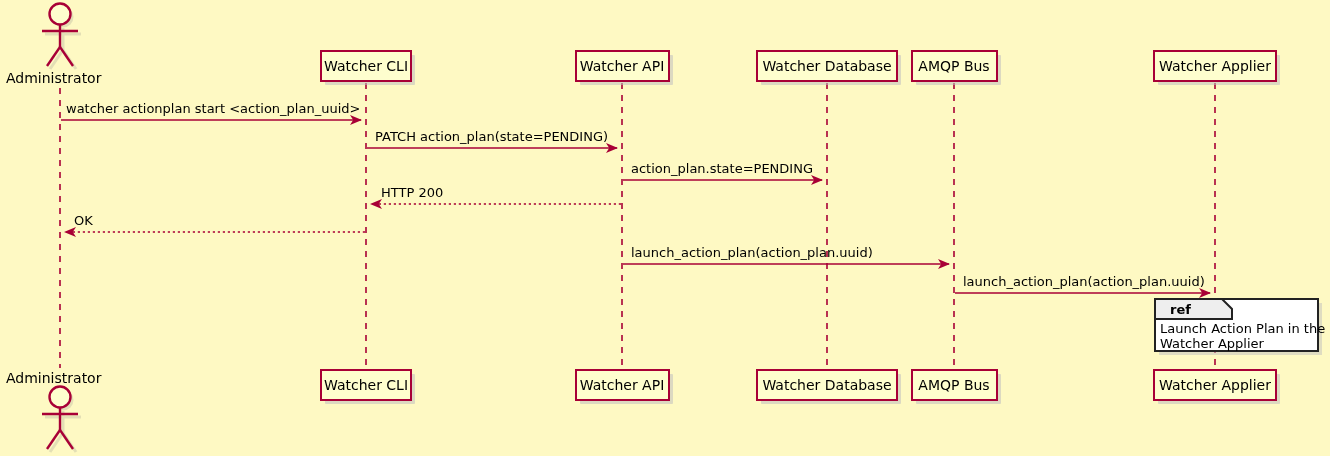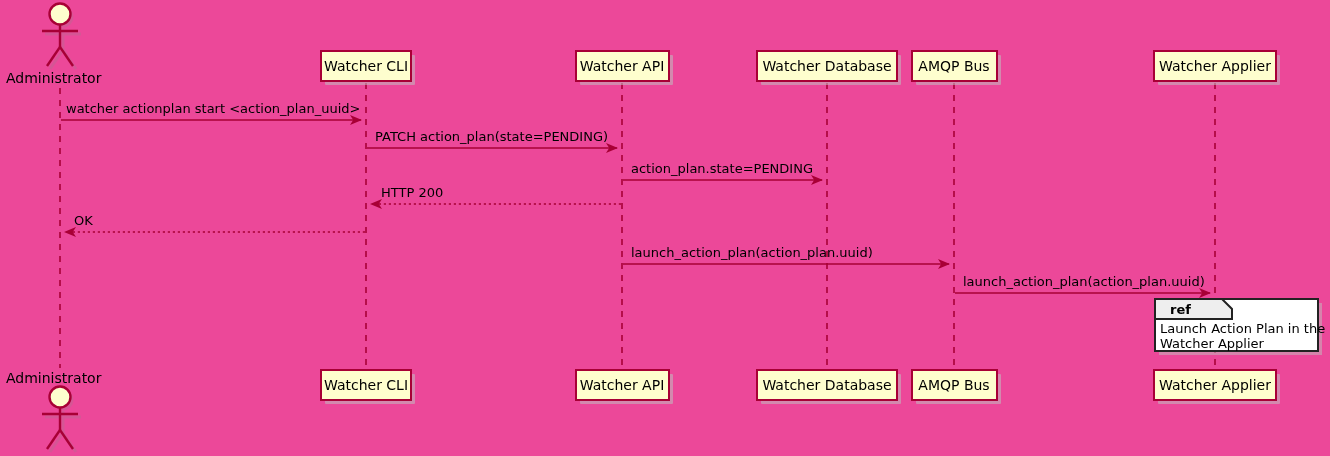--- a/index.html
+++ b/index.html
@@ -8,21 +8,21 @@
     padding: 0;
     background: #FFFFFF;
   }
   body {
     font-family: "DejaVu Sans", sans-serif;
   }
   #diagram-root {
     position: relative;
     width: 1330px;
     height: 456px;
-    background: #ec4899;
+    background: #fef9c3;
     overflow: hidden;
   }
   svg.diagram-canvas {
     position: absolute;
     left: 0;
     top: 0;
     width: 1330px;
     height: 456px;
     display: block;
   }

